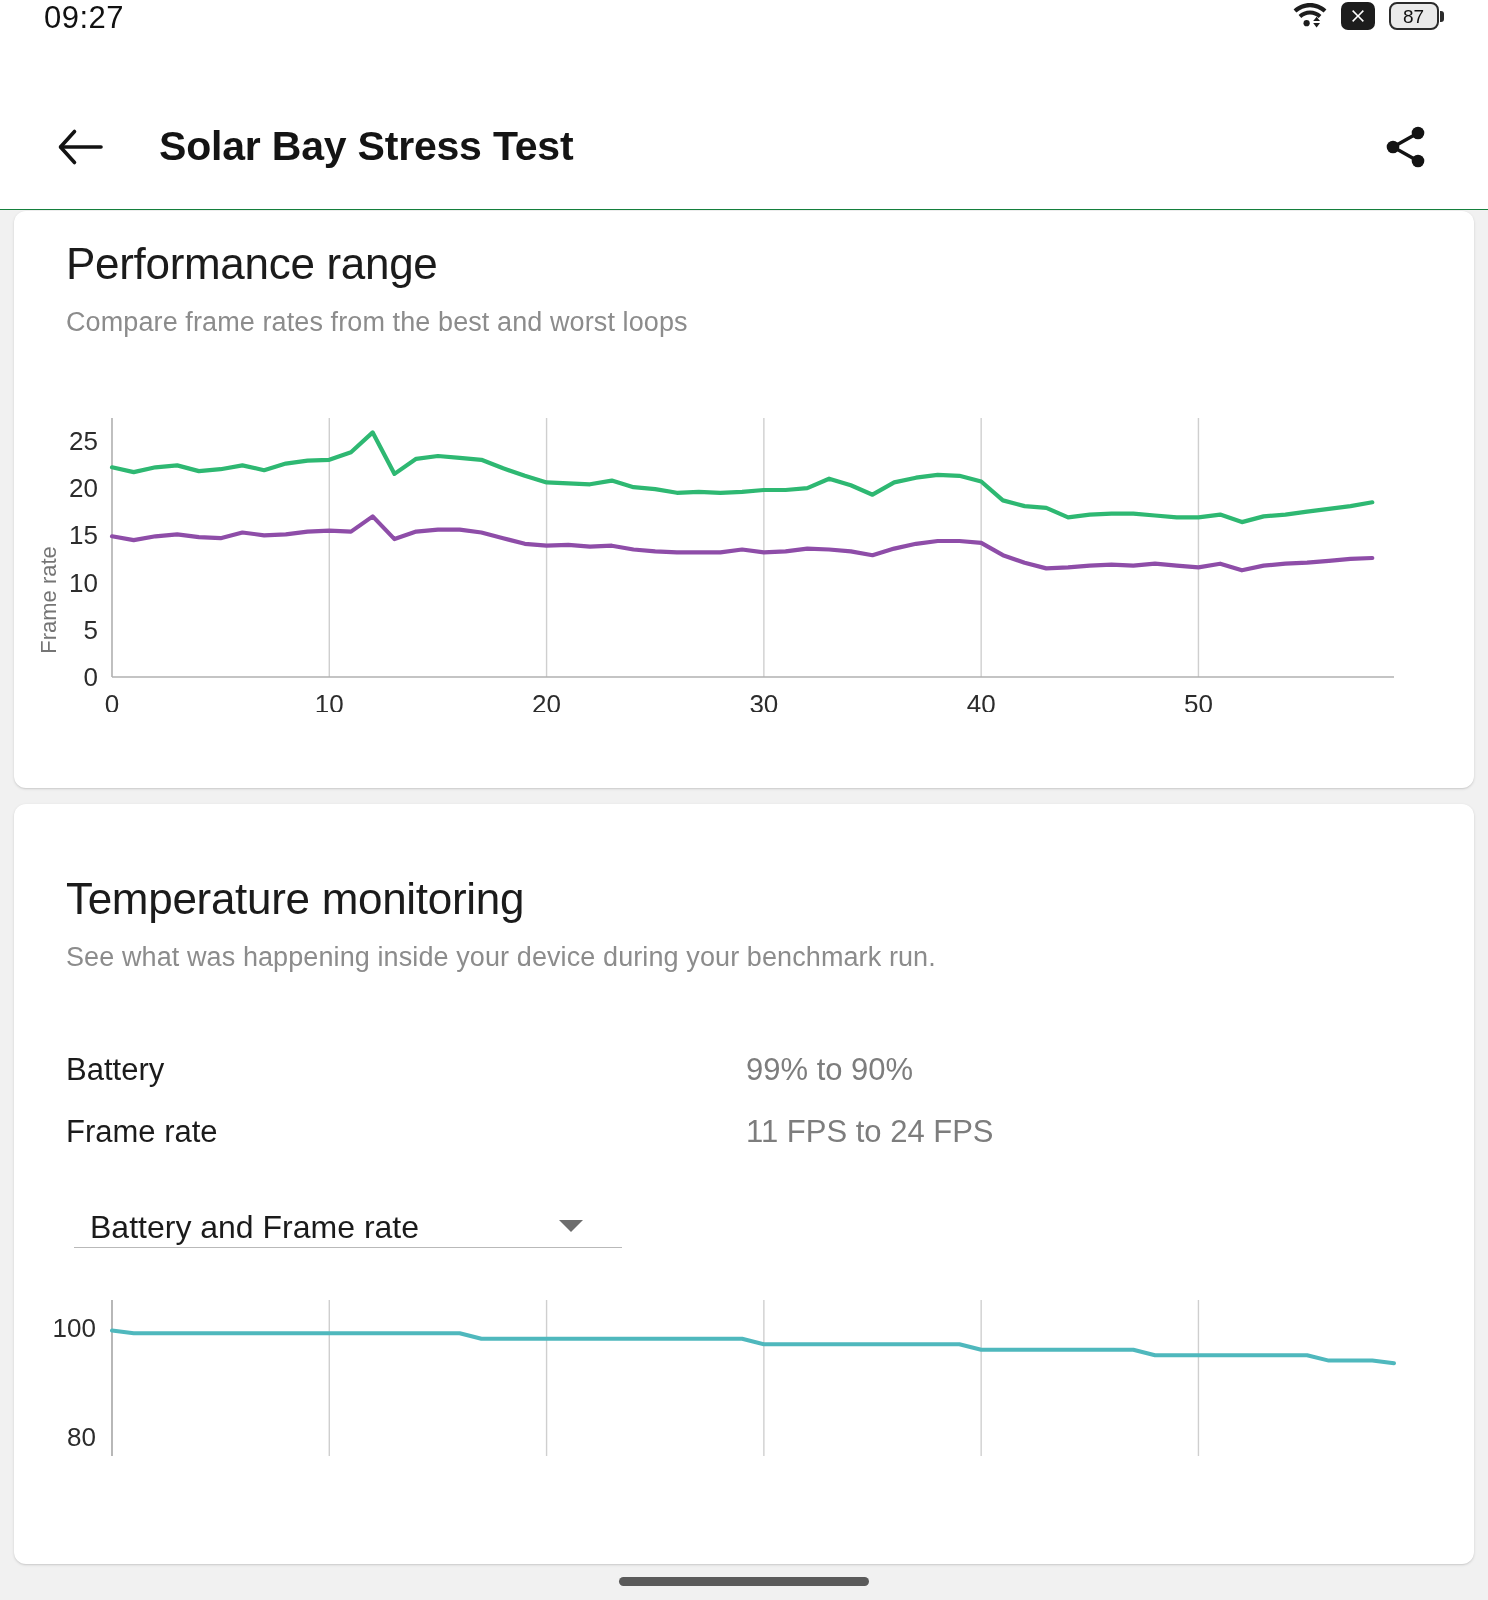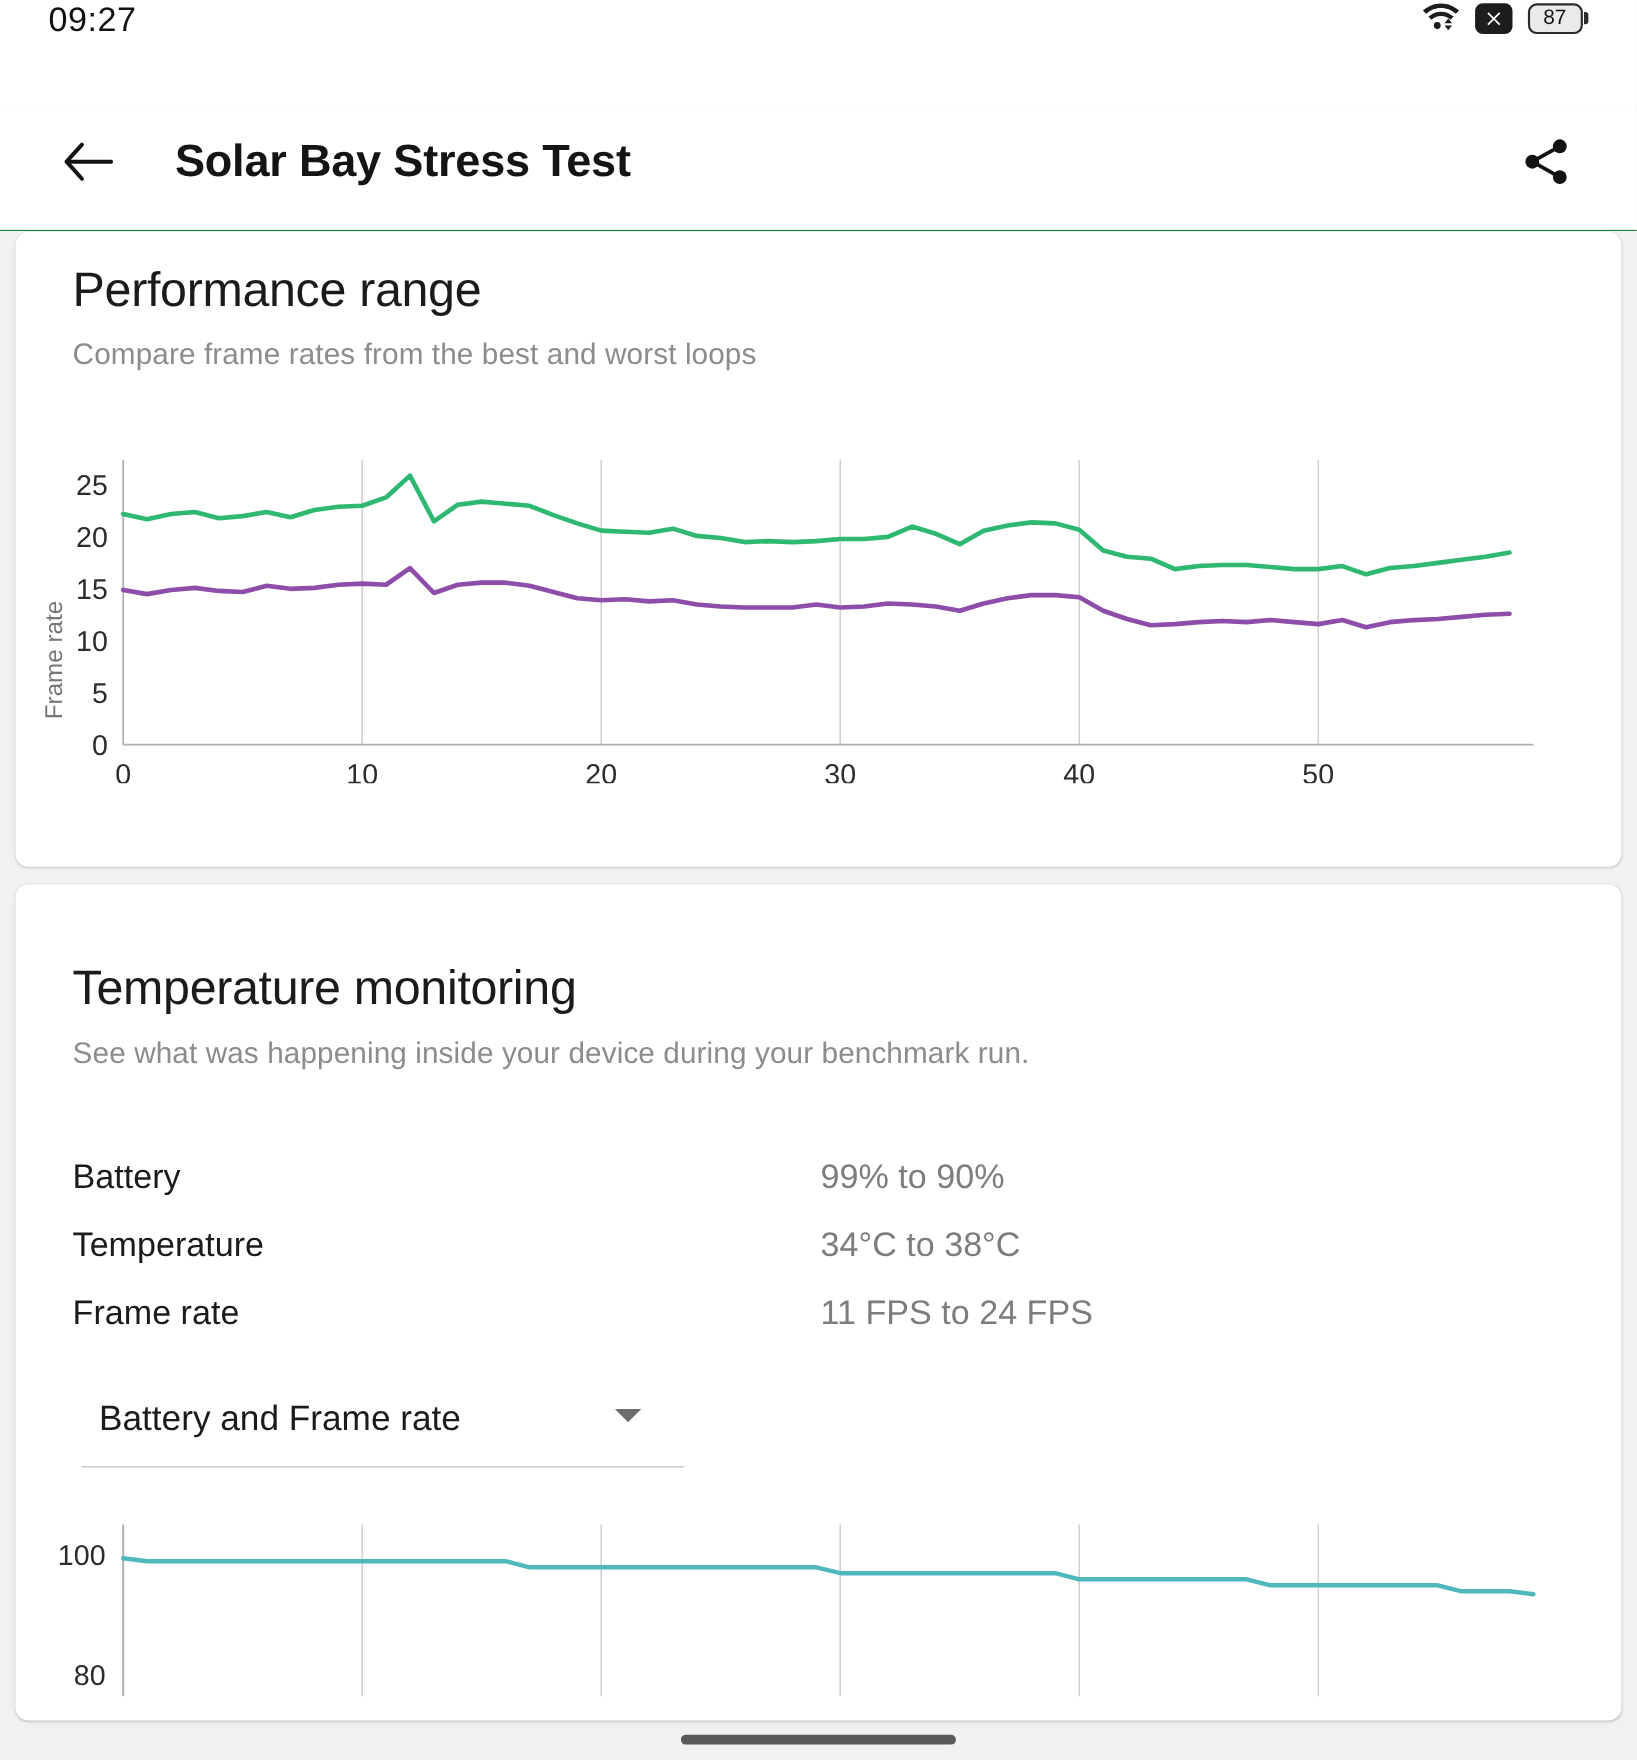--- a/index.html
+++ b/index.html
@@ -119,21 +119,21 @@
   .stat-row {
     display: flex; align-items: center;
     height: 62px;
   }
   .stat-key { font-size: 31px; color: #1b1b1b; width: 680px; }
   .stat-val { font-size: 31px; color: #7d7d7d; }
 
   .dropdown {
     margin: 46px 0 1px 60px; width: 548px;
     border-bottom: 1.5px solid #b9b9b9;
-    padding-bottom: 25px;
+    padding-bottom: 1px;
     display: flex; align-items: center; cursor: pointer;
   }
   .dropdown-value { font-size: 32px; color: #1b1b1b; margin-left: 16px; }
   .caret { margin-left: auto; margin-right: 38px; }
 
   .chart2-wrap { position: relative; margin-top: 40px; }
   .chart2-svg { display: block; }
 
   
   .nav-handle {
@@ -242,24 +242,20 @@
     <div class="card card-2">
       <div class="sec-title">Temperature monitoring</div>
       <div class="sec-sub">See what was happening inside your device during your benchmark run.</div>
 
       <div class="stats">
         <div class="stat-row">
           <span class="stat-key">Battery</span>
           <span class="stat-val">99% to 90%</span>
         </div>
         <div class="stat-row">
-          <span class="stat-key">Temperature</span>
-          <span class="stat-val">34°C to 38°C</span>
-        </div>
-        <div class="stat-row">
           <span class="stat-key">Frame rate</span>
           <span class="stat-val">11 FPS to 24 FPS</span>
         </div>
       </div>
 
       <div class="dropdown">
         <span class="dropdown-value">Battery and Frame rate</span>
         <span class="caret">
           <svg width="26" height="16" viewBox="0 0 26 16">
               <path d="M1 2 L13 14 L25 2 Z" fill="#6d6d6d"></path>

